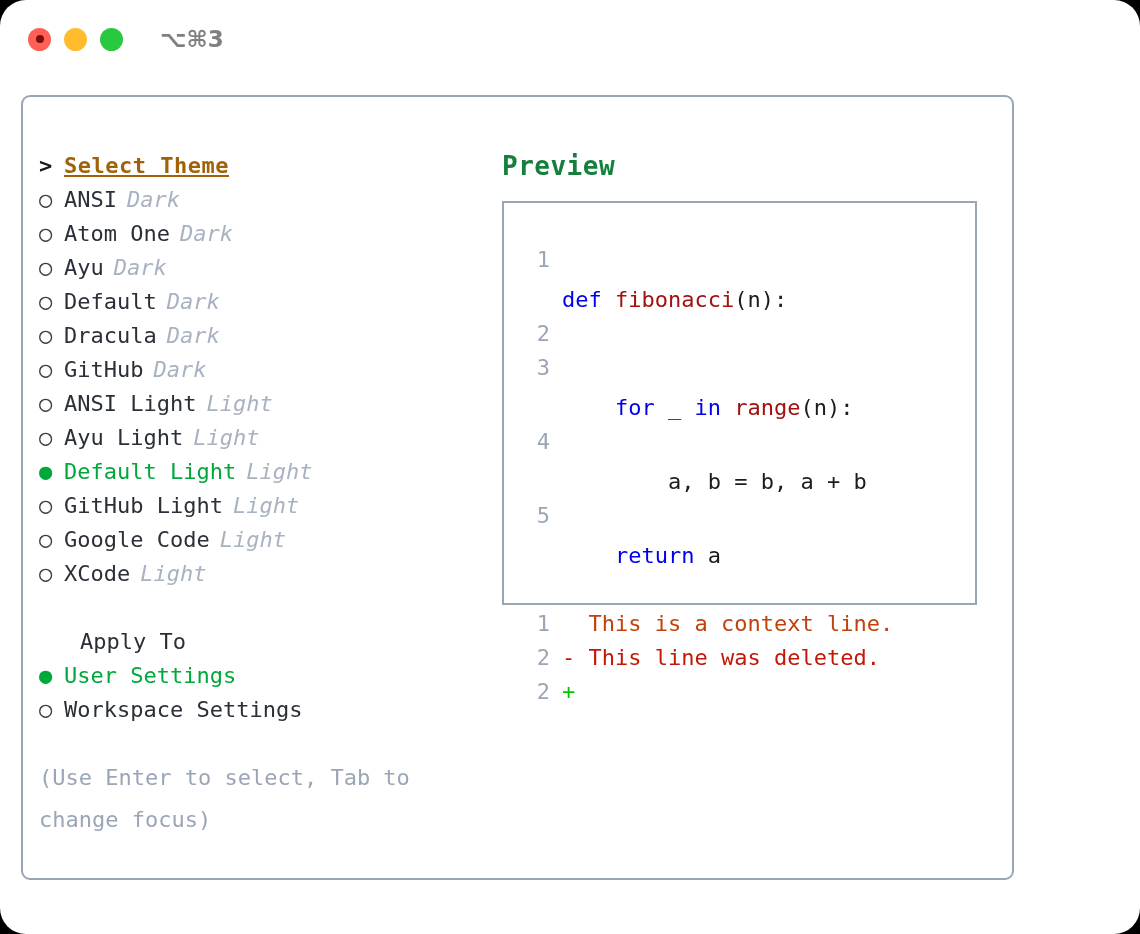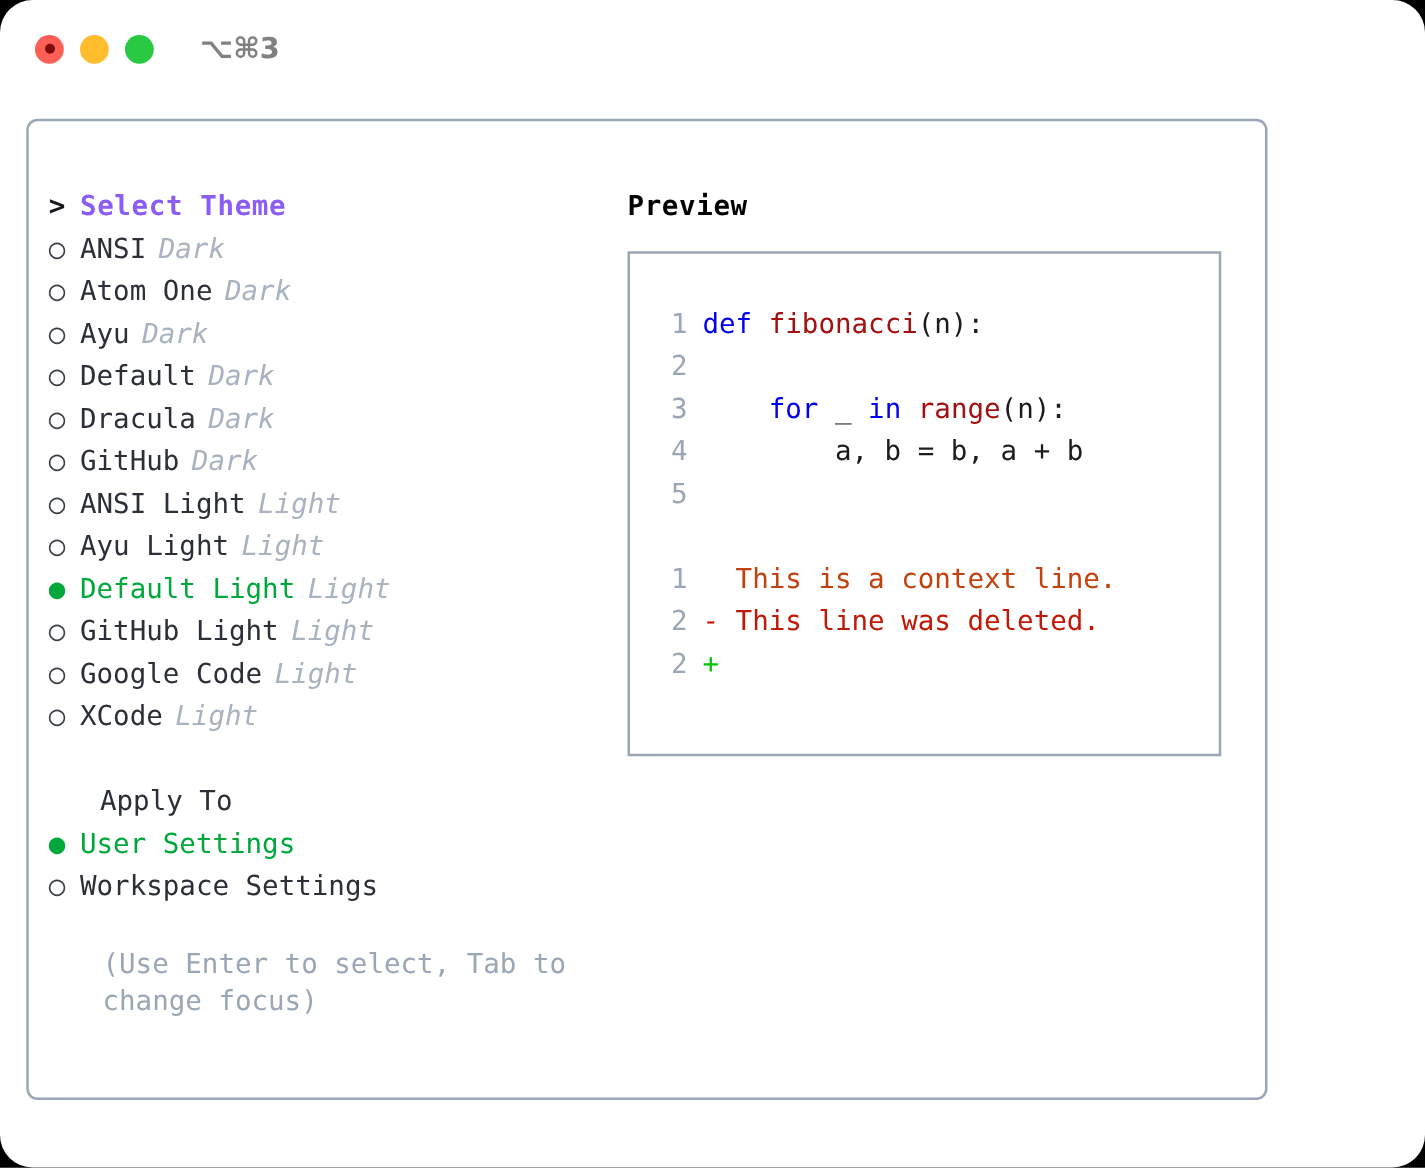--- a/index.html
+++ b/index.html
@@ -111,22 +111,23 @@
     display: inline-block;
     flex: none;
     color: #2b2f38;
     font-size: 22px;
   }
   .marker.bullet-empty { color: #3a3f48; }
   .marker.bullet-full  { color: #00a83c; }
 
   .header-line .label {
     font-weight: 700;
-    color: #8b5cf6;
+    color: #a16207;
     letter-spacing: 0.5px;
+    text-decoration: underline;
   }
   .header-line .marker { font-weight: 700; color: #16181d; }
 
   .item-name { color: #2b2f38; }
   .item-name.selected { color: #00a83c; text-align: center; }
   .item-tag {
     color: #a8b2c1;
     margin-left: 10px;
     font-style: italic;
   }
@@ -136,36 +137,35 @@
     font-size: 22px;
     margin-left: 16px;
   }
 
   .spacer-line { height: 34px; }
 
   .hint {
     margin-top: 30px;
     color: #9aa6b6;
     font-size: 22px;
-    line-height: 30px;
+    line-height: 42px;
     width: 420px;
-    margin-left: 43px;
   }
 
   
   .right-pane {
     position: absolute;
     left: 479px;
     top: 52px;
     width: 500px;
   }
   .preview-title {
-    font-size: 22px;
+    font-size: 26px;
     font-weight: 700;
-    color: #000000;
+    color: #15803d;
     letter-spacing: 0.5px;
     line-height: 34px;
   }
   .preview-box {
     margin-top: 18px;
     width: 475px;
     height: 404px;
     border: 2px solid #9aa6b6;
     box-sizing: border-box;
     background: #ffffff;
@@ -178,21 +178,21 @@
     white-space: pre;
     display: flex;
   }
   .lineno {
     color: #9aa6b6;
     width: 28px;
     text-align: right;
     flex: none;
     margin-right: 12px;
   }
-  .code-text { color: #1c1c1c; }
+  .code-text { color: #1c1c1c; margin-top: 40px; }
 
   .tok-kw   { color: #0000ee; }
   .tok-fn   { color: #a21010; }
   .tok-plain{ color: #1c1c1c; }
 
   .diff-gap { height: 34px; }
   .diff-context { color: #c2410c; }
   .diff-del { color: #c21807; }
   .diff-add { color: #00c400; }
 </style>
@@ -253,21 +253,21 @@
       </div>
 
       <div class="right-pane">
         <div class="preview-title">Preview</div>
         <div class="preview-box">
           <div id="code-block">
               <div class="code-line"><span class="lineno">1</span><span class="code-text"><span class="tok-kw">def </span><span class="tok-fn">fibonacci</span><span class="tok-plain">(n):</span></span></div>
               <div class="code-line"><span class="lineno">2</span></div>
               <div class="code-line"><span class="lineno">3</span><span class="code-text"><span class="tok-plain">    </span><span class="tok-kw">for</span><span class="tok-plain"> _ </span><span class="tok-kw">in</span><span class="tok-plain"> </span><span class="tok-fn">range</span><span class="tok-plain">(n):</span></span></div>
               <div class="code-line"><span class="lineno">4</span><span class="code-text"><span class="tok-plain">        a, b = b, a + b</span></span></div>
-              <div class="code-line"><span class="lineno">5</span></div>
+              <div class="code-line"><span class="lineno">5</span><span class="code-text"><span class="tok-plain">    </span><span class="tok-kw">return</span><span class="tok-plain"> a</span></span></div>
             </div>
           <div class="diff-gap"></div>
           <div id="diff-block">
               <div class="code-line"><span class="lineno">1</span><span class="diff-context"> </span><span class="diff-context"> This is a context line.</span></div>
               <div class="code-line"><span class="lineno">2</span><span class="diff-del">-</span><span class="diff-del"> This line was deleted.</span></div>
               <div class="code-line"><span class="lineno">2</span><span class="diff-add">+</span></div>
             </div>
         </div>
       </div>
 

